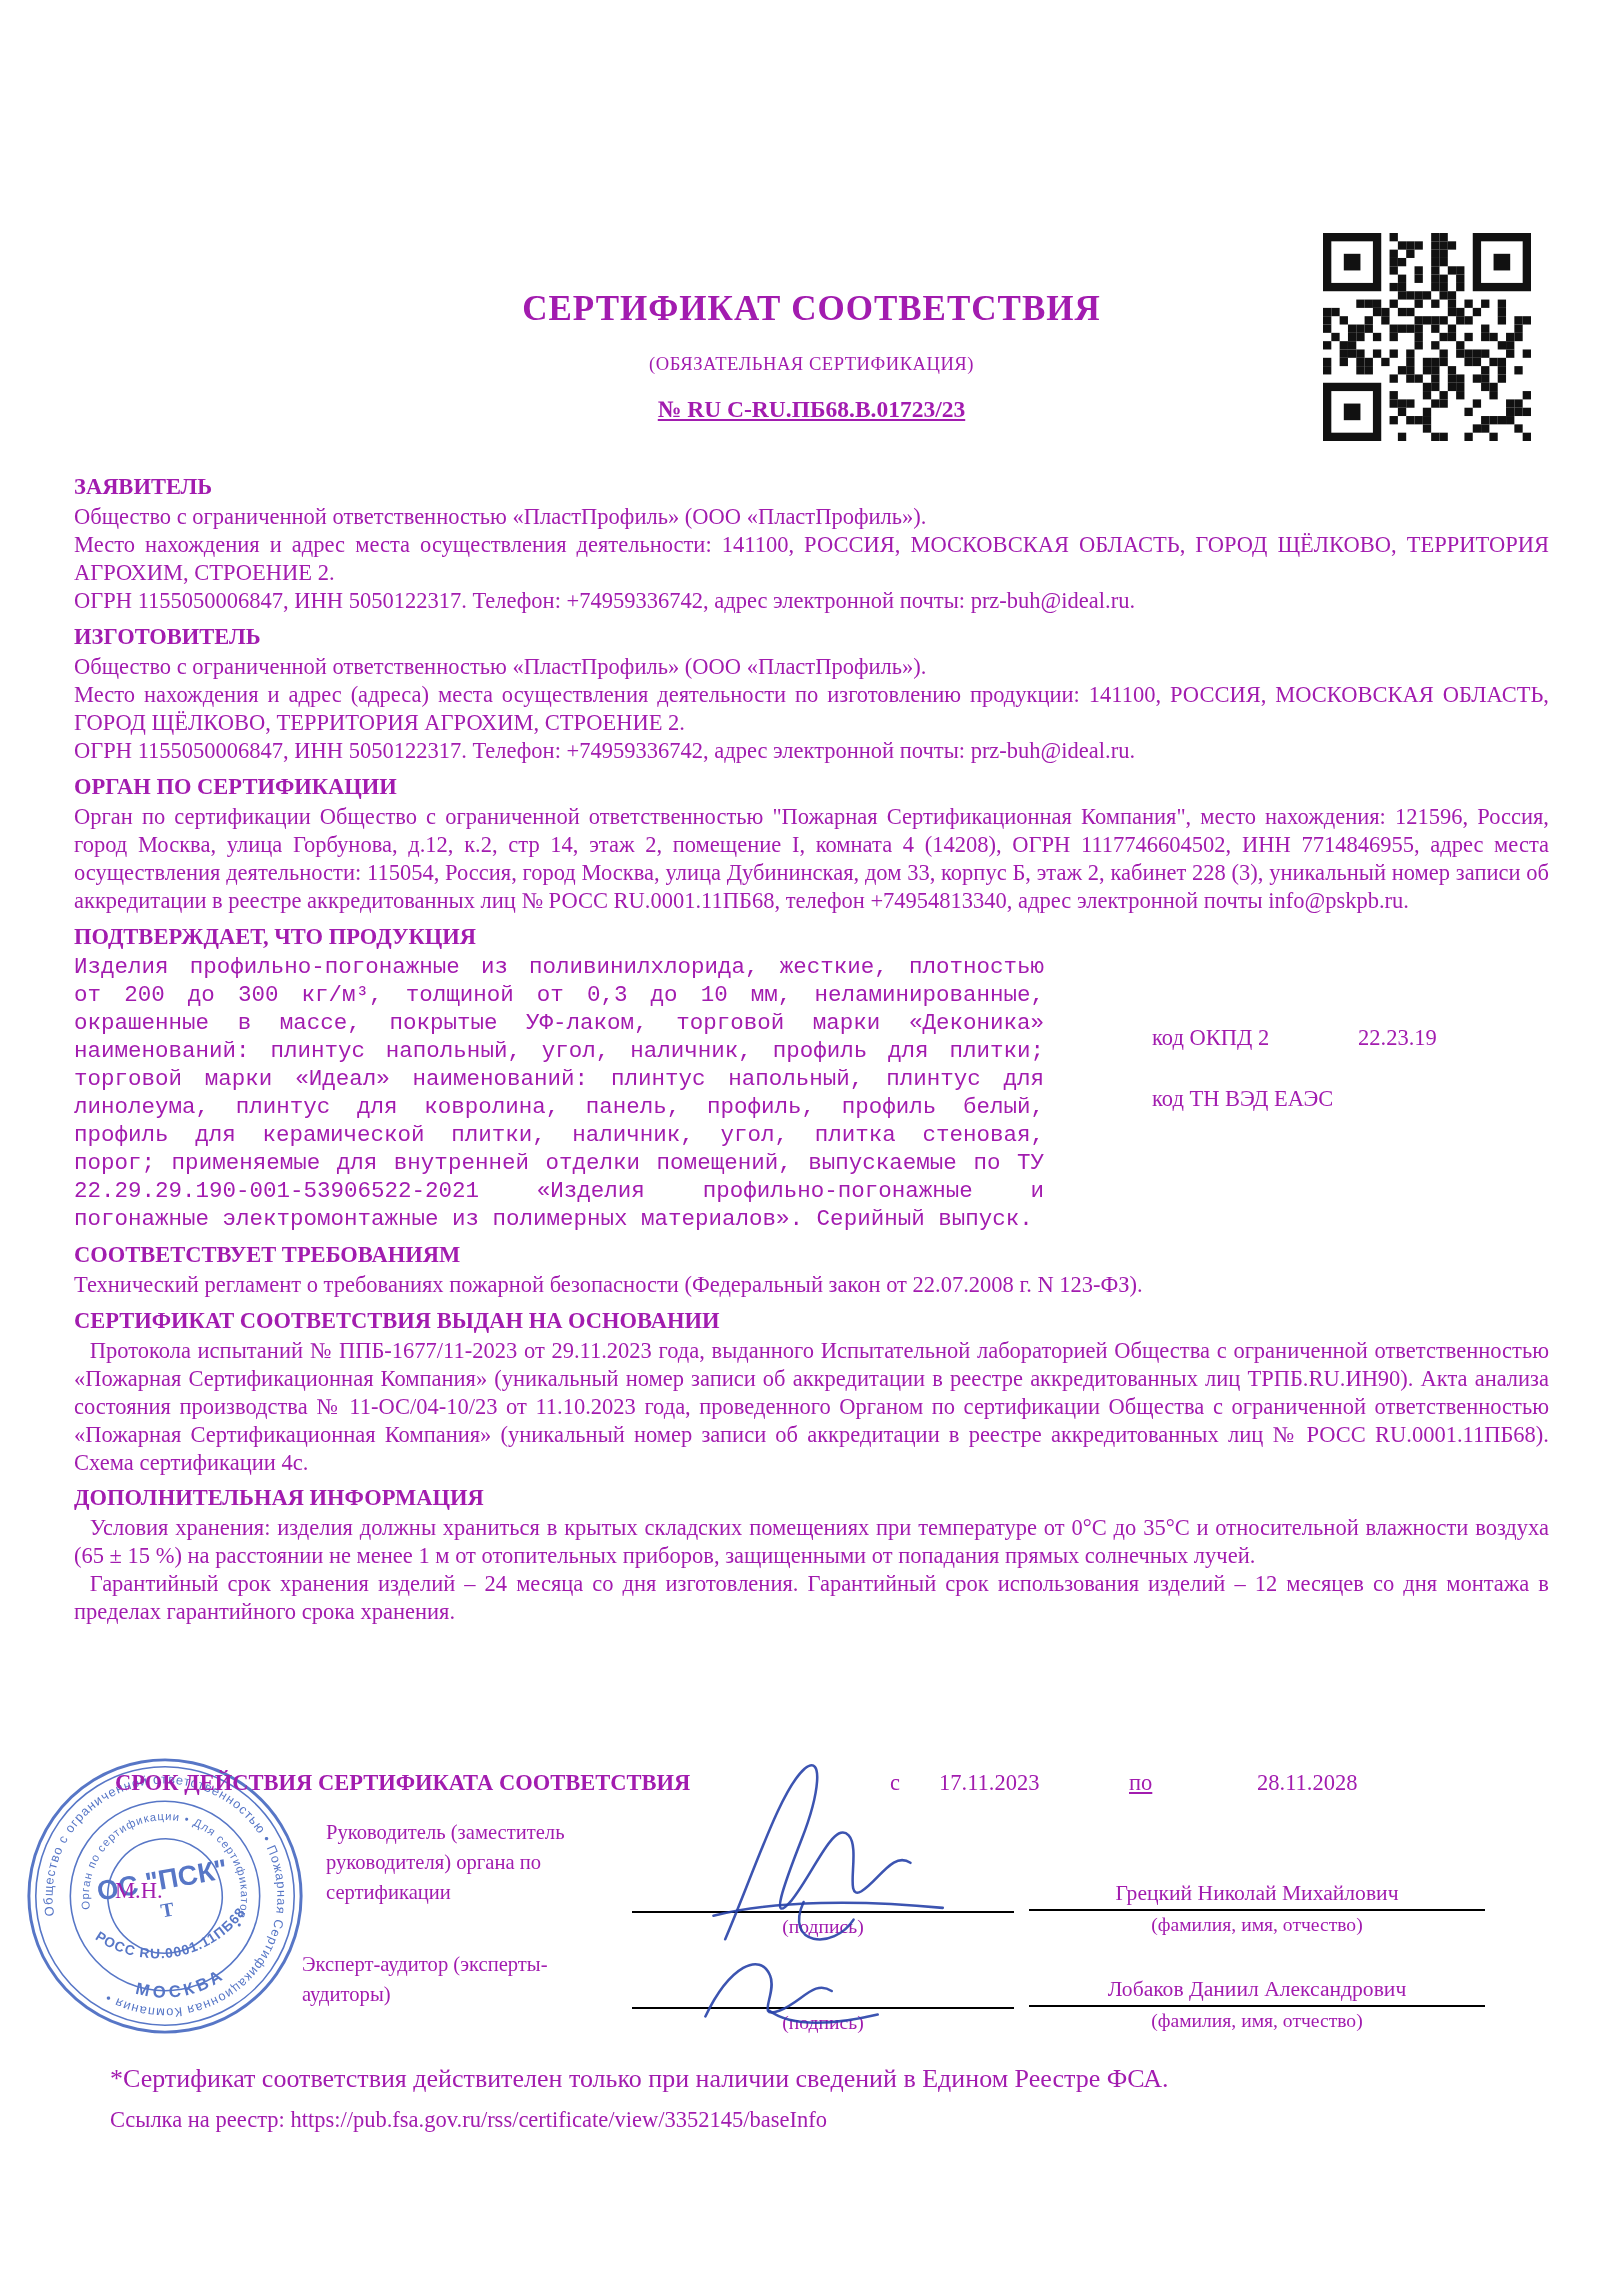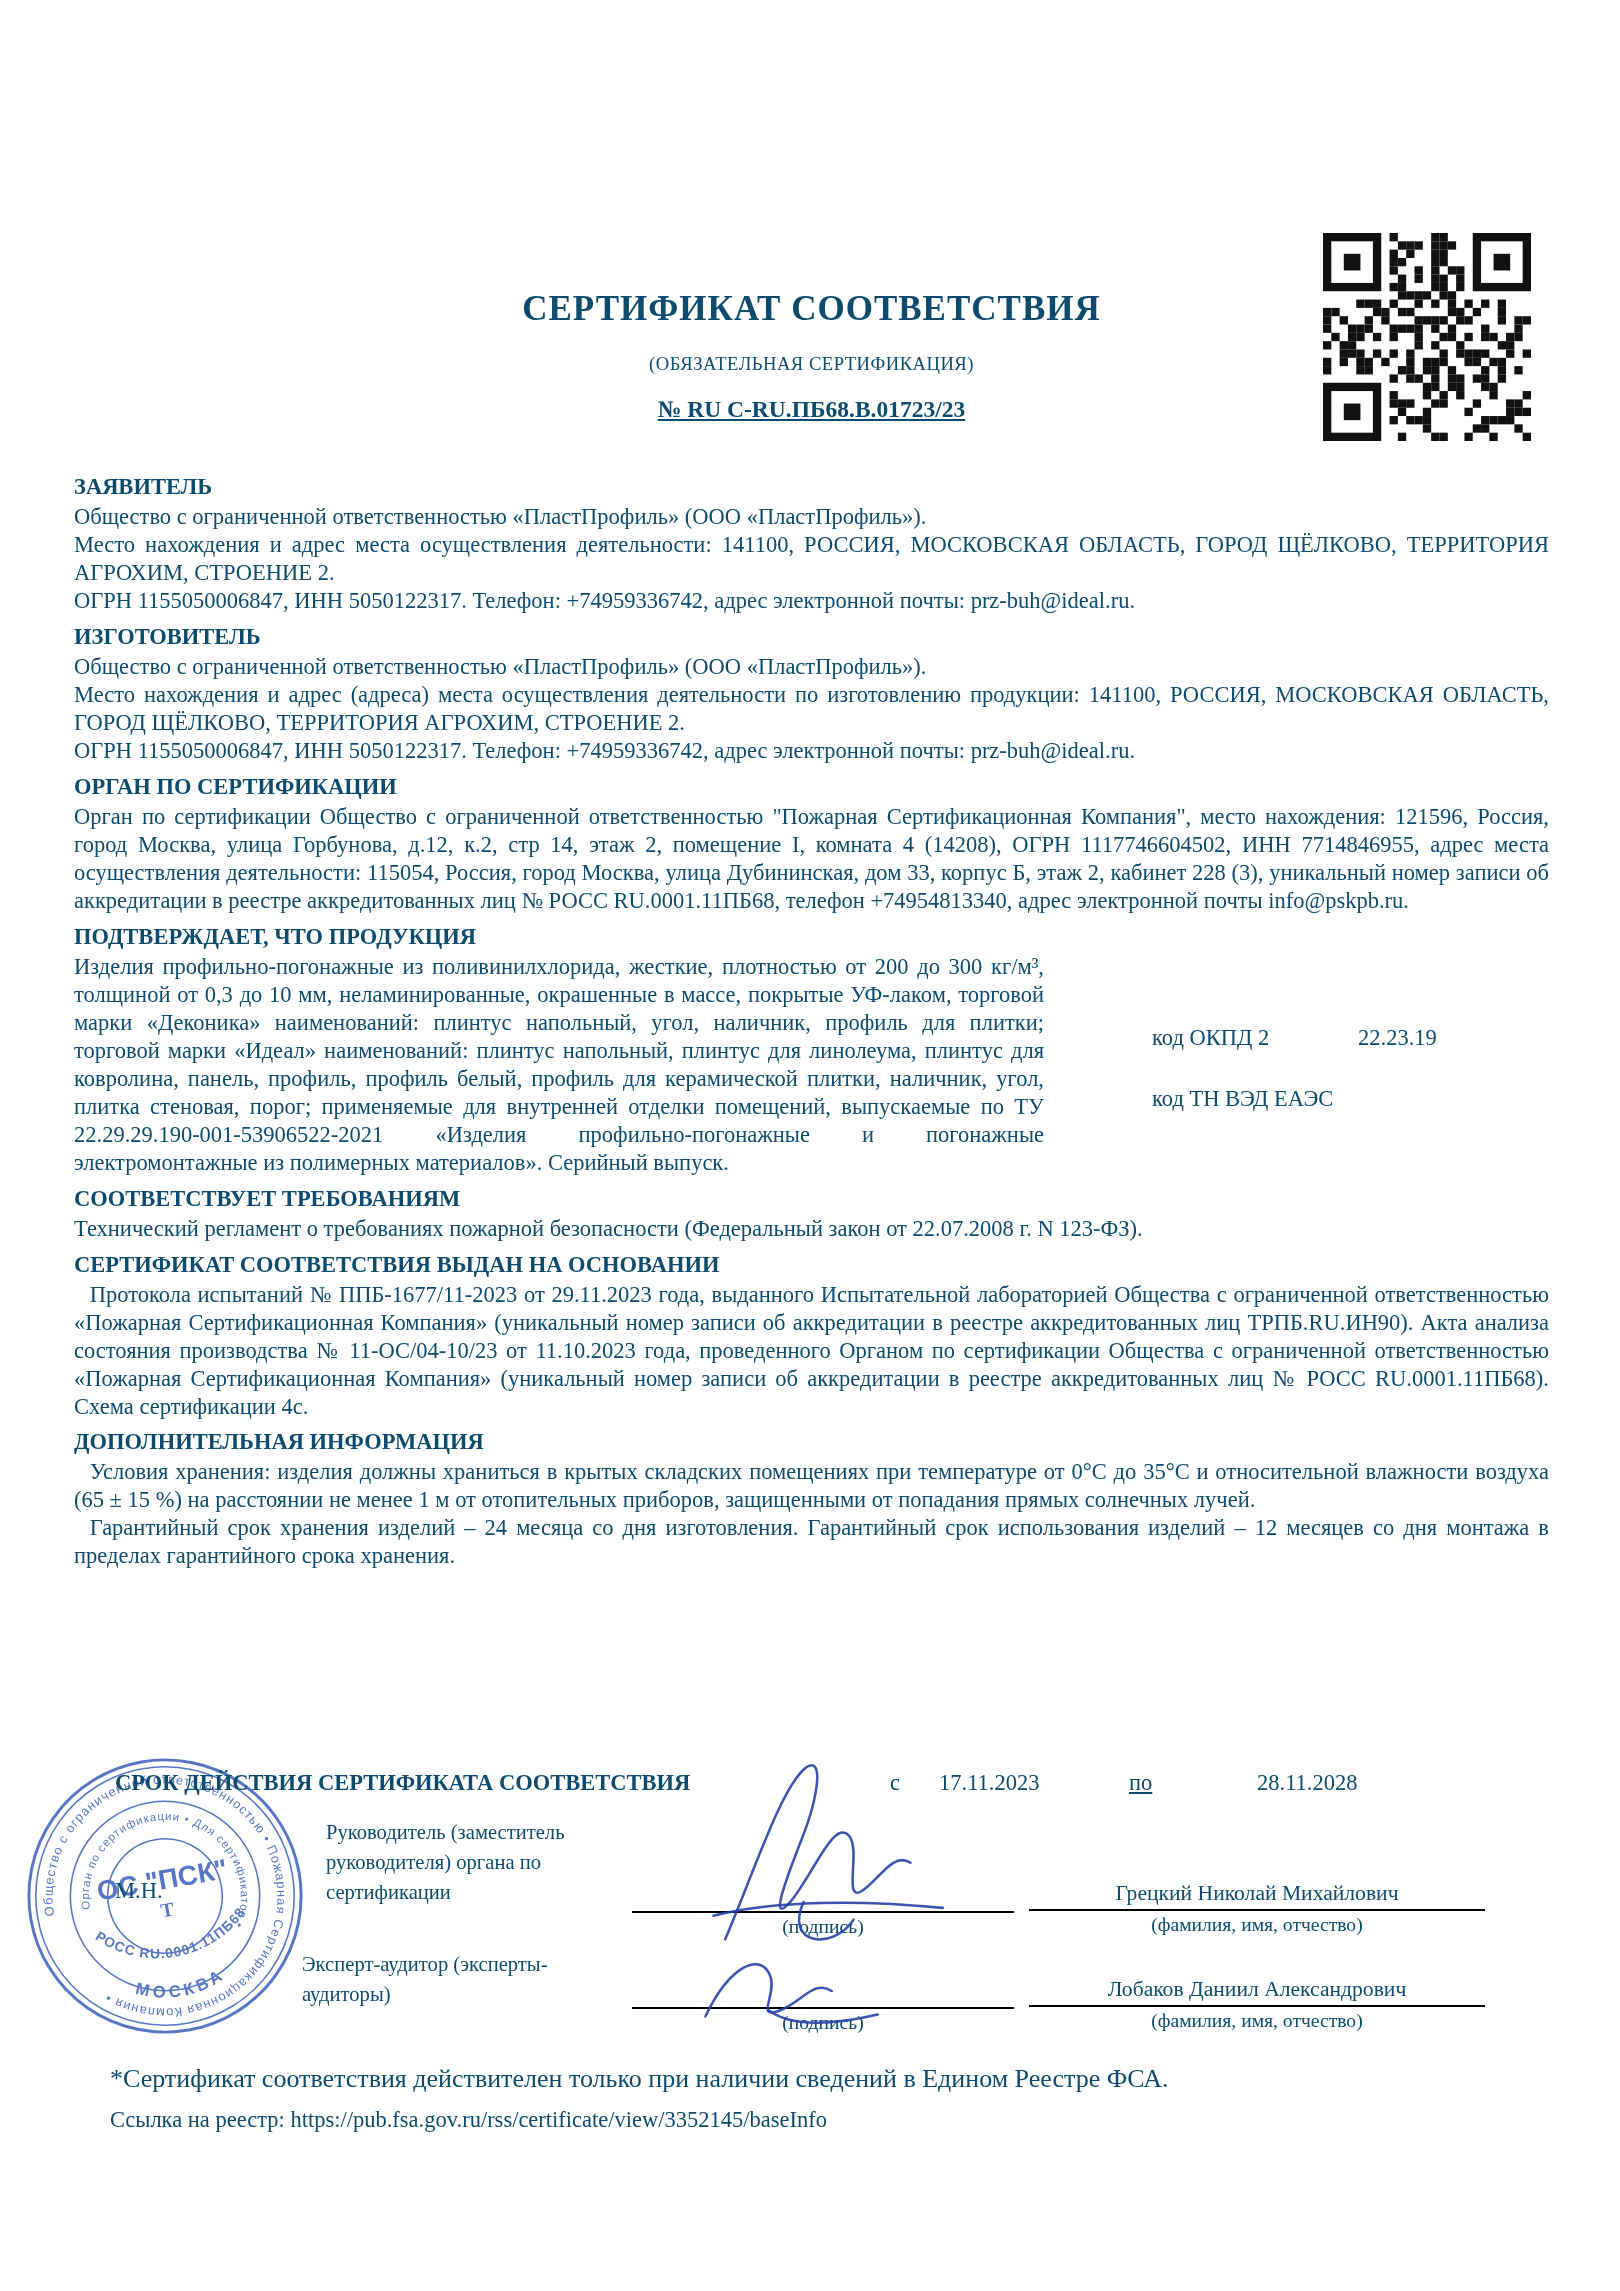--- a/index.html
+++ b/index.html
@@ -2,21 +2,21 @@
 <html><head>
 <meta charset="utf-8">
 <style>
   html,body { margin:0; padding:0; background:#e8e8e8; }
   .page {
     position:relative;
     width:1620px; height:2292px;
     margin:0 auto;
     background:#ffffff;
     font-family:"Liberation Serif", serif;
-    color:#0c4a6e;
+    color:#a21caf;
     overflow:hidden;
   }
   .content {
     position:absolute; left:74px; top:0; width:1475px; z-index:1;
   }
   header { text-align:center; }
   .title {
     margin:289px 0 0 0;
     font-size:35px; font-weight:bold; letter-spacing:1px;
   }
@@ -31,21 +31,21 @@
   section { margin-bottom:3.9px; }
   h2 {
     font-size:22.5px; font-weight:bold; margin:6.9px 0 1px 0; line-height:30px;
   }
   p {
     margin:0; font-size:22.5px; line-height:28px; text-align:justify;
   }
   p.indent { text-indent:15.7px; }
   
   .product-cols { display:flex; }
-  .product-text { flex:0 0 970px; }
+  .product-text { flex:0 0 970px;font-family:Liberation Mono, monospace; }
   .product-codes { padding:71px 0 0 108px; font-size:22.5px; line-height:28px; }
   .code-row { display:flex; white-space:nowrap; }
   .code-row + .code-row { margin-top:33px; }
   .code-label { width:206px; }
   
   .qr { position:absolute; left:1323px; top:233px; width:208px; height:208px; z-index:2; }
   .qr svg { width:100%; height:100%; }
   
   .validity { position:absolute; left:0; top:1770px; width:1563px; height:33px; z-index:2; font-size:22.5px; }
   .validity span { position:absolute; white-space:nowrap; }

